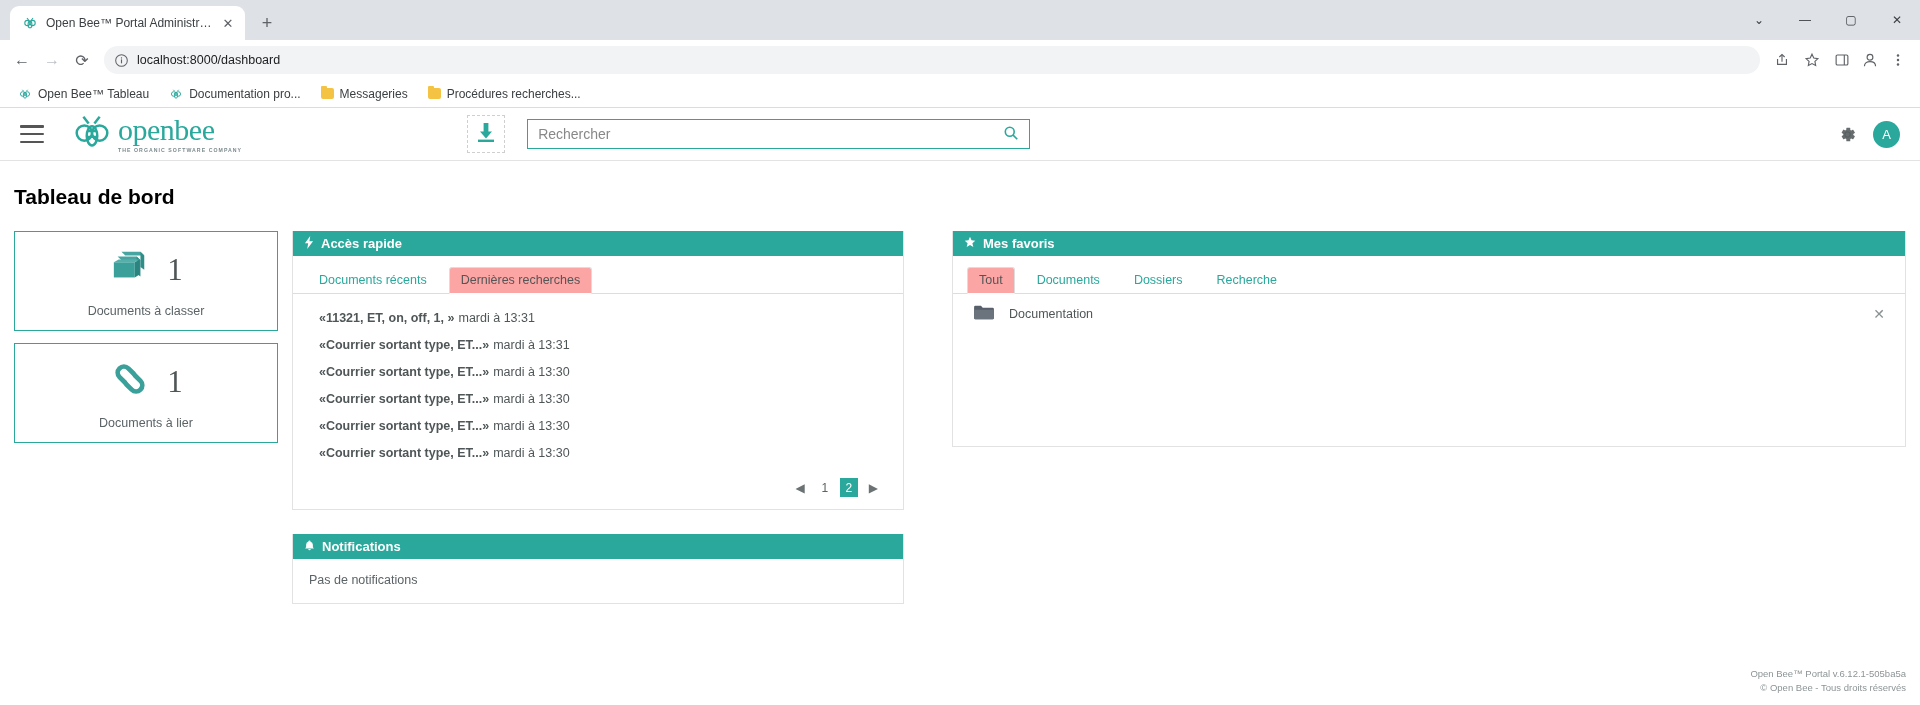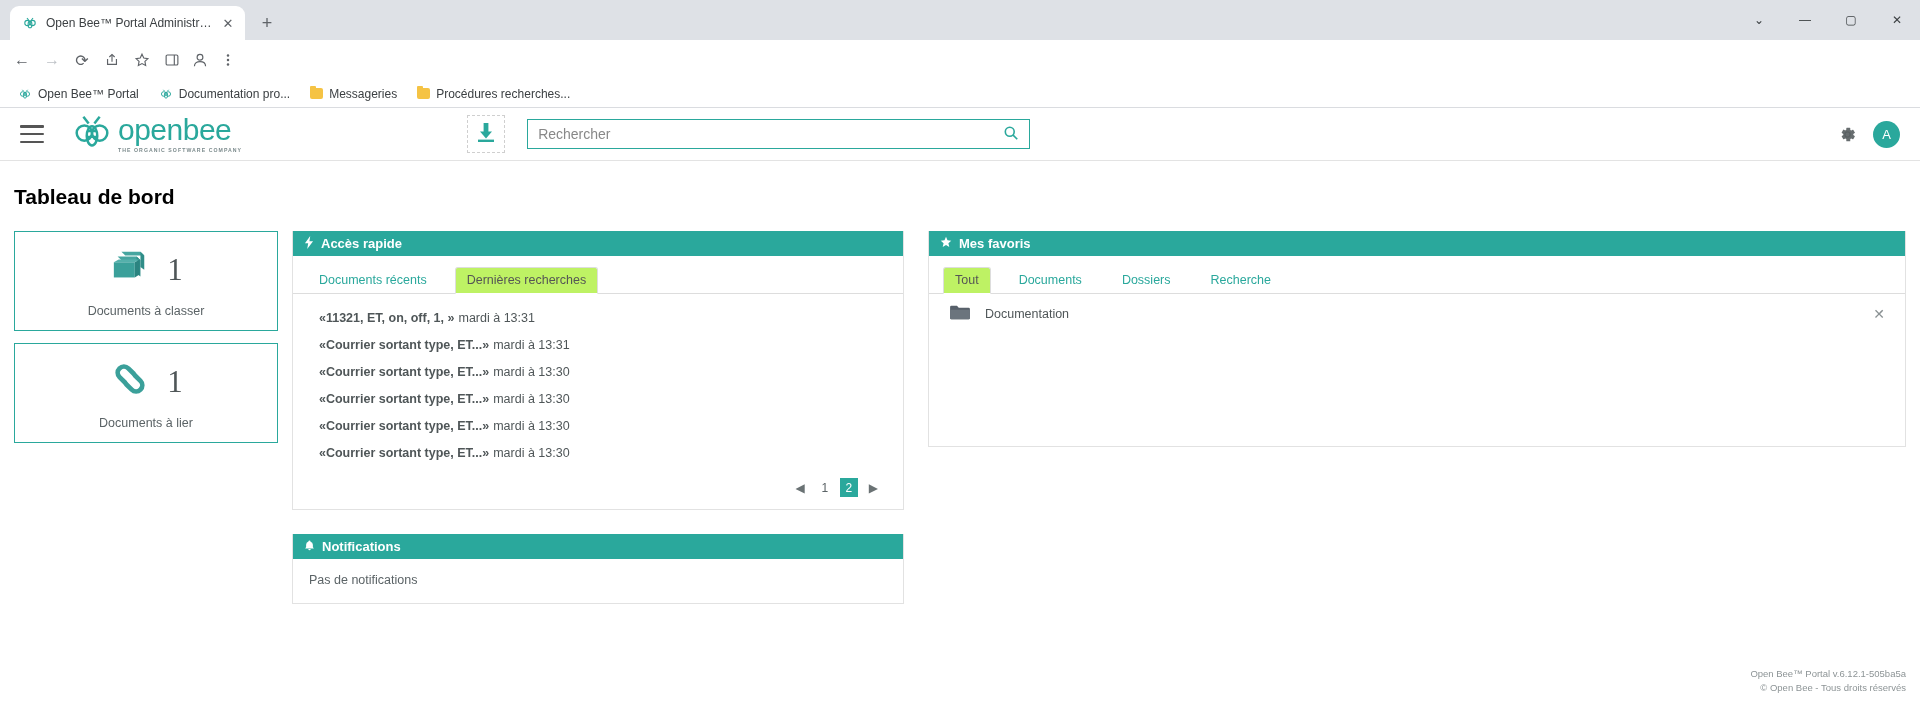--- a/index.html
+++ b/index.html
@@ -112,21 +112,21 @@
 
   .logo-wrap { display: flex; align-items: center; gap: 6px; }
   .logo-tag {
     font-size: 5.2px; letter-spacing: 1.05px; color: #7b8a8c;
     font-family: "Liberation Sans", sans-serif; font-weight: bold;
     margin-top: 2px;
   }
   .logo-text-col { display: flex; flex-direction: column; margin-left: -2px; }
   .logo-word {
     font-size: 30px; color: #2aa89c; letter-spacing: -0.5px;
-    font-family: Liberation Sans, sans-serif; line-height: 1;
+    font-family: Liberation Serif, serif; line-height: 1;
   }
 
   .hdr-center {
     flex: 1; display: flex; align-items: center; justify-content: flex-start;
     padding-left: 225px; gap: 22px;
   }
   .dropzone {
     width: 38px; height: 38px; border: 1.5px dashed #cfcfcf;
     display: flex; align-items: center; justify-content: center; cursor: pointer;
   }
@@ -154,21 +154,21 @@
   .page-title {
     font-size: 21px; color: #000000; font-weight: bold;
     padding: 24px 0 0 14px; font-family: "Liberation Sans", sans-serif;
   }
 
   .body-grid {
     display: flex; gap: 0; padding: 22px 14px 0 14px; align-items: flex-start;
   }
   .col-left { width: 264px; flex: 0 0 264px; }
   .col-mid { width: 612px; flex: 0 0 612px; margin-left: 14px; }
-  .col-right { flex: 1; margin-left: 12px; padding-left: 12px; }
+  .col-right { flex: 1; margin-left: 36px; padding-left: 12px; }
 
   .stat-card {
     border: 1px solid #2aa89c; background: #fff;
     padding: 16px 0 12px 0; margin-bottom: 12px; cursor: pointer;
     display: flex; flex-direction: column; align-items: center;
   }
   .stat-row { display: flex; align-items: center; gap: 16px; }
   .stat-num {
     font-size: 31px; color: #4f5658; font-family: "Liberation Serif", serif;
     font-weight: normal; line-height: 1;
@@ -180,28 +180,28 @@
   .panel { background: #fff; border: 1px solid #e2e2e2; border-top: none; }
   .panel-head {
     background: #2aa89c; color: #fff; height: 25px;
     display: flex; align-items: center; gap: 7px; padding: 0 11px;
     font-size: 13px; font-weight: bold;
   }
   .panel-body { padding: 0; }
 
   .tabs-row {
     display: flex; align-items: flex-end; border-bottom: 1px solid #ddd;
-    padding: 11px 14px 0 14px; gap: 16px;
+    padding: 11px 14px 0 14px; gap: 10px;
   }
   .tab-item {
     font-size: 12.5px; color: #2aa89c; padding: 5px 11px 6px 11px;
     cursor: pointer; border: 1px solid transparent; margin-bottom: -1px;
   }
   .tab-item.active {
-    color: #555; background: #bef264; border: 1px solid #ddd;
+    color: #555; background: #fca5a5; border: 1px solid #ddd;
     border-bottom-color: #fff; border-radius: 3px 3px 0 0;
   }
 
   .srch-list { padding: 10px 0 0 0; }
   .srch-item {
     font-size: 12.5px; color: #4f5658; padding: 6.5px 26px; cursor: pointer;
     white-space: nowrap;
   }
   .srch-q { font-weight: bold; }
   .srch-t { margin-left: 4px; }
@@ -261,20 +261,30 @@
       <div class="winbtn">—</div>
       <div class="winbtn">▢</div>
       <div class="winbtn close">✕</div>
     </div>
   </div>
 
   <div class="toolbar">
     <div class="navbtn">←</div>
     <div class="navbtn disabled">→</div>
     <div class="navbtn">⟳</div>
+    <div class="omnibox">
+      <span style="display:flex">
+        <svg viewBox="0 0 16 16" width="15" height="15">
+            <circle cx="8" cy="8" r="6.2" fill="none" stroke="#5f6368" stroke-width="1.1"></circle>
+            <rect x="7.4" y="6.8" width="1.2" height="4.2" fill="#5f6368"></rect>
+            <rect x="7.4" y="4.6" width="1.2" height="1.3" fill="#5f6368"></rect>
+          </svg>
+      </span>
+      <span class="omnibox-url">localhost:8000/dashboard</span>
+    </div>
     <div class="omni-right">
       <div class="tbicon">
         <svg viewBox="0 0 18 18" width="16" height="16" fill="none" stroke="#5f6368" stroke-width="1.3">
             <path d="M4 8v6h10V8"></path>
             <path d="M9 11V3"></path>
             <path d="M6 5.6 9 2.8l3 2.8"></path>
           </svg>
       </div>
       <div class="tbicon">
         <svg viewBox="0 0 18 18" width="16" height="16" fill="none" stroke="#5f6368" stroke-width="1.3">
@@ -309,21 +319,21 @@
         <svg viewBox="0 0 16 16" width="14" height="14">
             <g fill="none" stroke="#2aa89c" stroke-width="1.1">
               <path d="M5 3.2 L6.6 5"></path>
               <path d="M11 3.2 L9.4 5"></path>
               <circle cx="5.4" cy="8" r="2.6"></circle>
               <circle cx="10.6" cy="8" r="2.6"></circle>
               <ellipse cx="8" cy="9.4" rx="1.9" ry="3.4"></ellipse>
             </g>
           </svg>
       </span>
-      <span class="bm-label">Open Bee™ Portal</span>
+      <span class="bm-label">Open Bee™ Tableau</span>
     </div>
     <div class="bm">
       <span class="bm-ico">
         <svg viewBox="0 0 16 16" width="14" height="14">
             <g fill="none" stroke="#2aa89c" stroke-width="1.1">
               <path d="M5 3.2 L6.6 5"></path>
               <path d="M11 3.2 L9.4 5"></path>
               <circle cx="5.4" cy="8" r="2.6"></circle>
               <circle cx="10.6" cy="8" r="2.6"></circle>
               <ellipse cx="8" cy="9.4" rx="1.9" ry="3.4"></ellipse>

